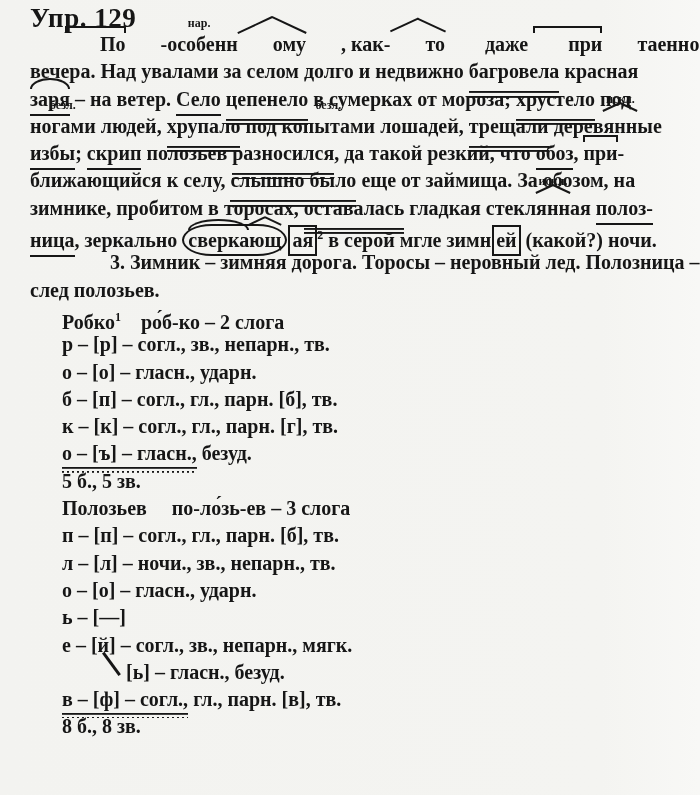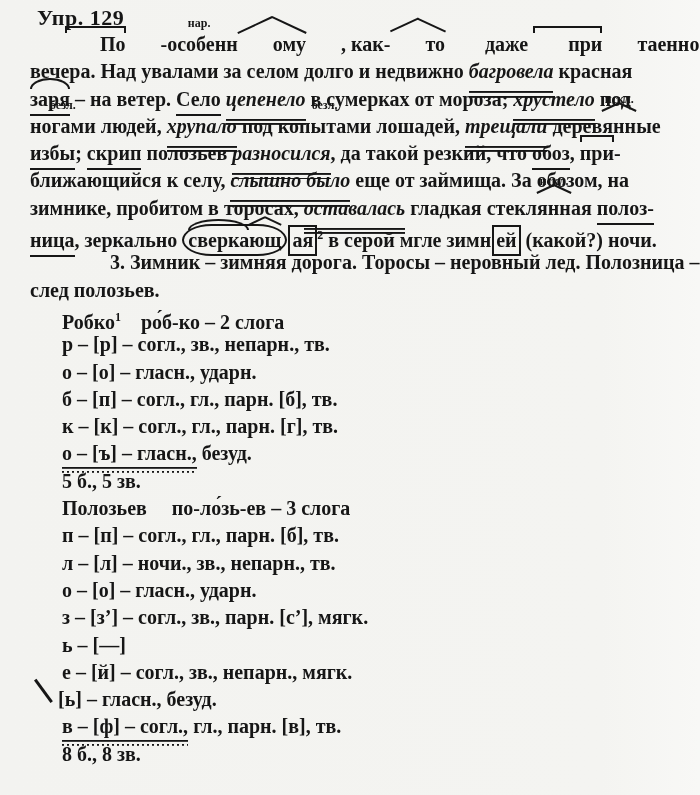--- a/index.html
+++ b/index.html
@@ -2,33 +2,33 @@
 <html><head>
 <meta charset="utf-8">
 <style>
   html,body{margin:0;padding:0;background:#e9e9e7;}
   .page{
     width:700px;height:795px;box-sizing:border-box;position:relative;overflow:hidden;
     background:linear-gradient(90deg,#f3f3f0 0%,#f4f4f1 86%,#f8f8f6 100%);
     padding:5px 8px 0 30px;
     font-family:"Liberation Serif",serif;font-weight:700;color:#161616;font-size:20px;
   }
-  .header{font-size:22px;height:26px;line-height:26px;margin-left:7px;letter-spacing:.5px;}
+  .header{font-size:27px;height:26px;line-height:26px;letter-spacing:.5px;}
   .line{height:27.3px;line-height:27.3px;white-space:pre;position:relative;}
   .tk{position:relative;display:inline-block;white-space:pre;vertical-align:baseline;}
   .para .ind{text-indent:35px;}
   .glossary .ind{text-indent:40px;}
   .analysis .line{margin-left:32px;}
-  .analysis .line.sub{margin-left:28px;}
+  .analysis .line.sub{margin-left:96px;}
   
   .u1{border-bottom:2px solid #161616;padding-bottom:1px;font-family:Liberation Serif, serif;}
   
   .u2{padding-bottom:12px;background-image:linear-gradient(#161616,#161616),linear-gradient(#161616,#161616);
       background-repeat:no-repeat;background-size:100% 1.9px,100% 1.9px;
-      background-position:0 calc(100% - 4.5px),0 100%;font-style:italic;}
+      background-position:0 calc(100% - 4.5px),0 100%;}
   
   .umix{padding-bottom:5px;background-image:linear-gradient(#161616,#161616),repeating-linear-gradient(90deg,#161616 0 2px,transparent 2px 5px);
       background-repeat:no-repeat;background-size:100% 1.8px,100% 1.8px;
       background-position:0 calc(100% - 3.5px),0 100%;}
   
   .pre::before{content:"";position:absolute;top:-5px;left:0;right:0;height:5px;
       border:2px solid #161616;border-bottom:none;}
   
   .cap::before{content:"";position:absolute;top:-7px;left:-3%;width:56%;height:2.2px;background:#161616;transform:rotate(-25deg);}
   .cap::after{content:"";position:absolute;top:-7px;right:-3%;width:56%;height:2.2px;background:#161616;transform:rotate(25deg);}
@@ -75,20 +75,19 @@
       <div class="line"><span class="tk">б – [п] – согл., гл., парн. [б], тв.</span></div>
       <div class="line"><span class="tk">к – [к] – согл., гл., парн. [г], тв.</span></div>
       <div class="line"><span class="tk umix">о – [ъ] – гласн.,</span><span class="tk"> безуд.</span></div>
       <div class="line"><span class="tk">5 б., 5 зв.</span></div>
     </div>
   <div class="analysis">
       <div class="line"><span class="tk">Полозьев</span><span class="tk">     по-ло́зь-ев – 3 слога</span></div>
       <div class="line"><span class="tk">п – [п] – согл., гл., парн. [б], тв.</span></div>
       <div class="line"><span class="tk">л – [л] – ночи., зв., непарн., тв.</span></div>
       <div class="line"><span class="tk">о – [о] – гласн., ударн.</span></div>
-      <div class="line"><span class="tk">з – [з’] – согл., зв., парн. [с’], мягк.</span></div>
       <div class="line"><span class="tk">ь – [—]</span></div>
       <div class="line"><span class="tk">е – [й] – согл., зв., непарн., мягк.</span></div>
       <div class="line sub diag"><span class="tk">[ь] – гласн., безуд.</span></div>
       <div class="line"><span class="tk umix">в – [ф] – согл.,</span><span class="tk"> гл., парн. [в], тв.</span></div>
       <div class="line"><span class="tk">8 б., 8 зв.</span></div>
     </div>
 </div>
 
 </body></html>

